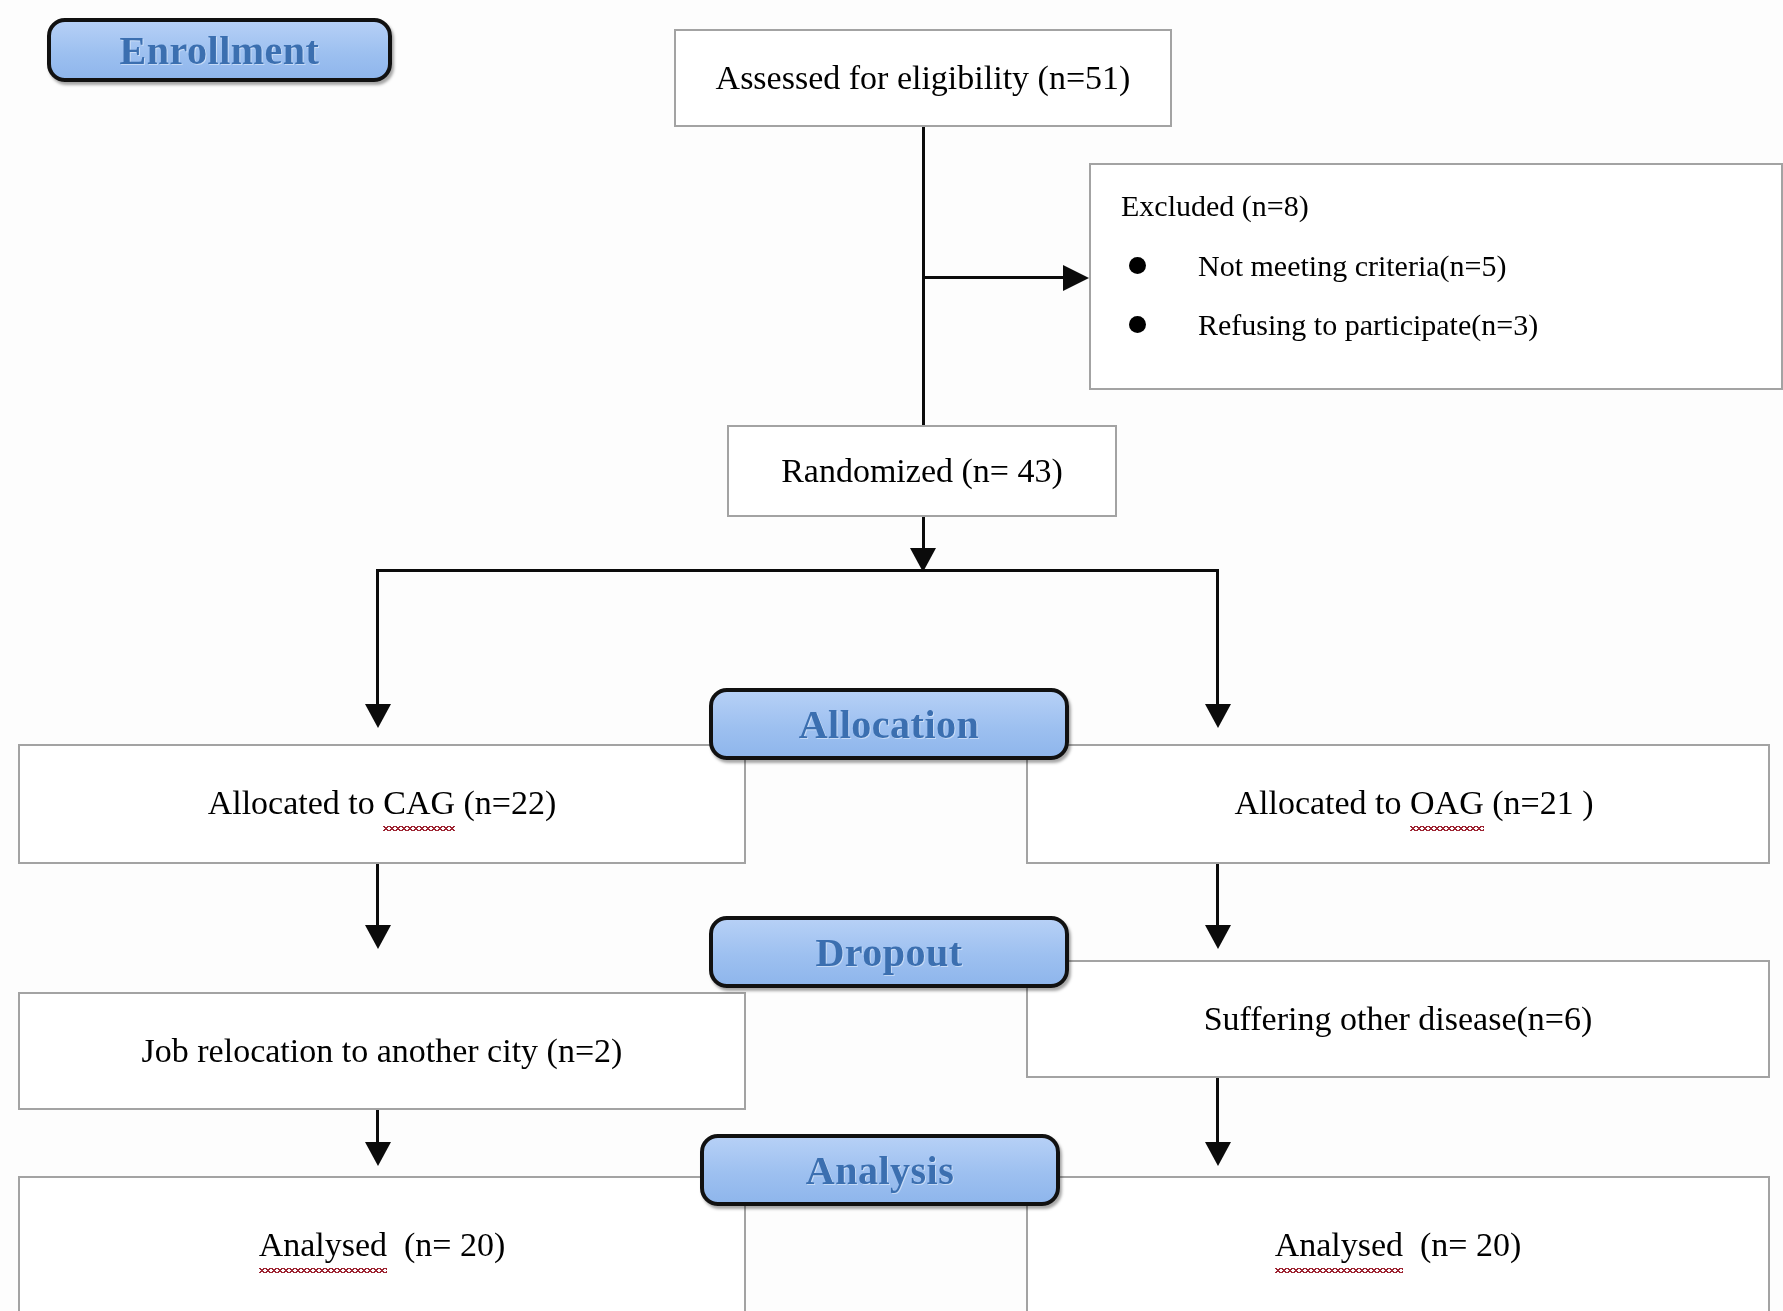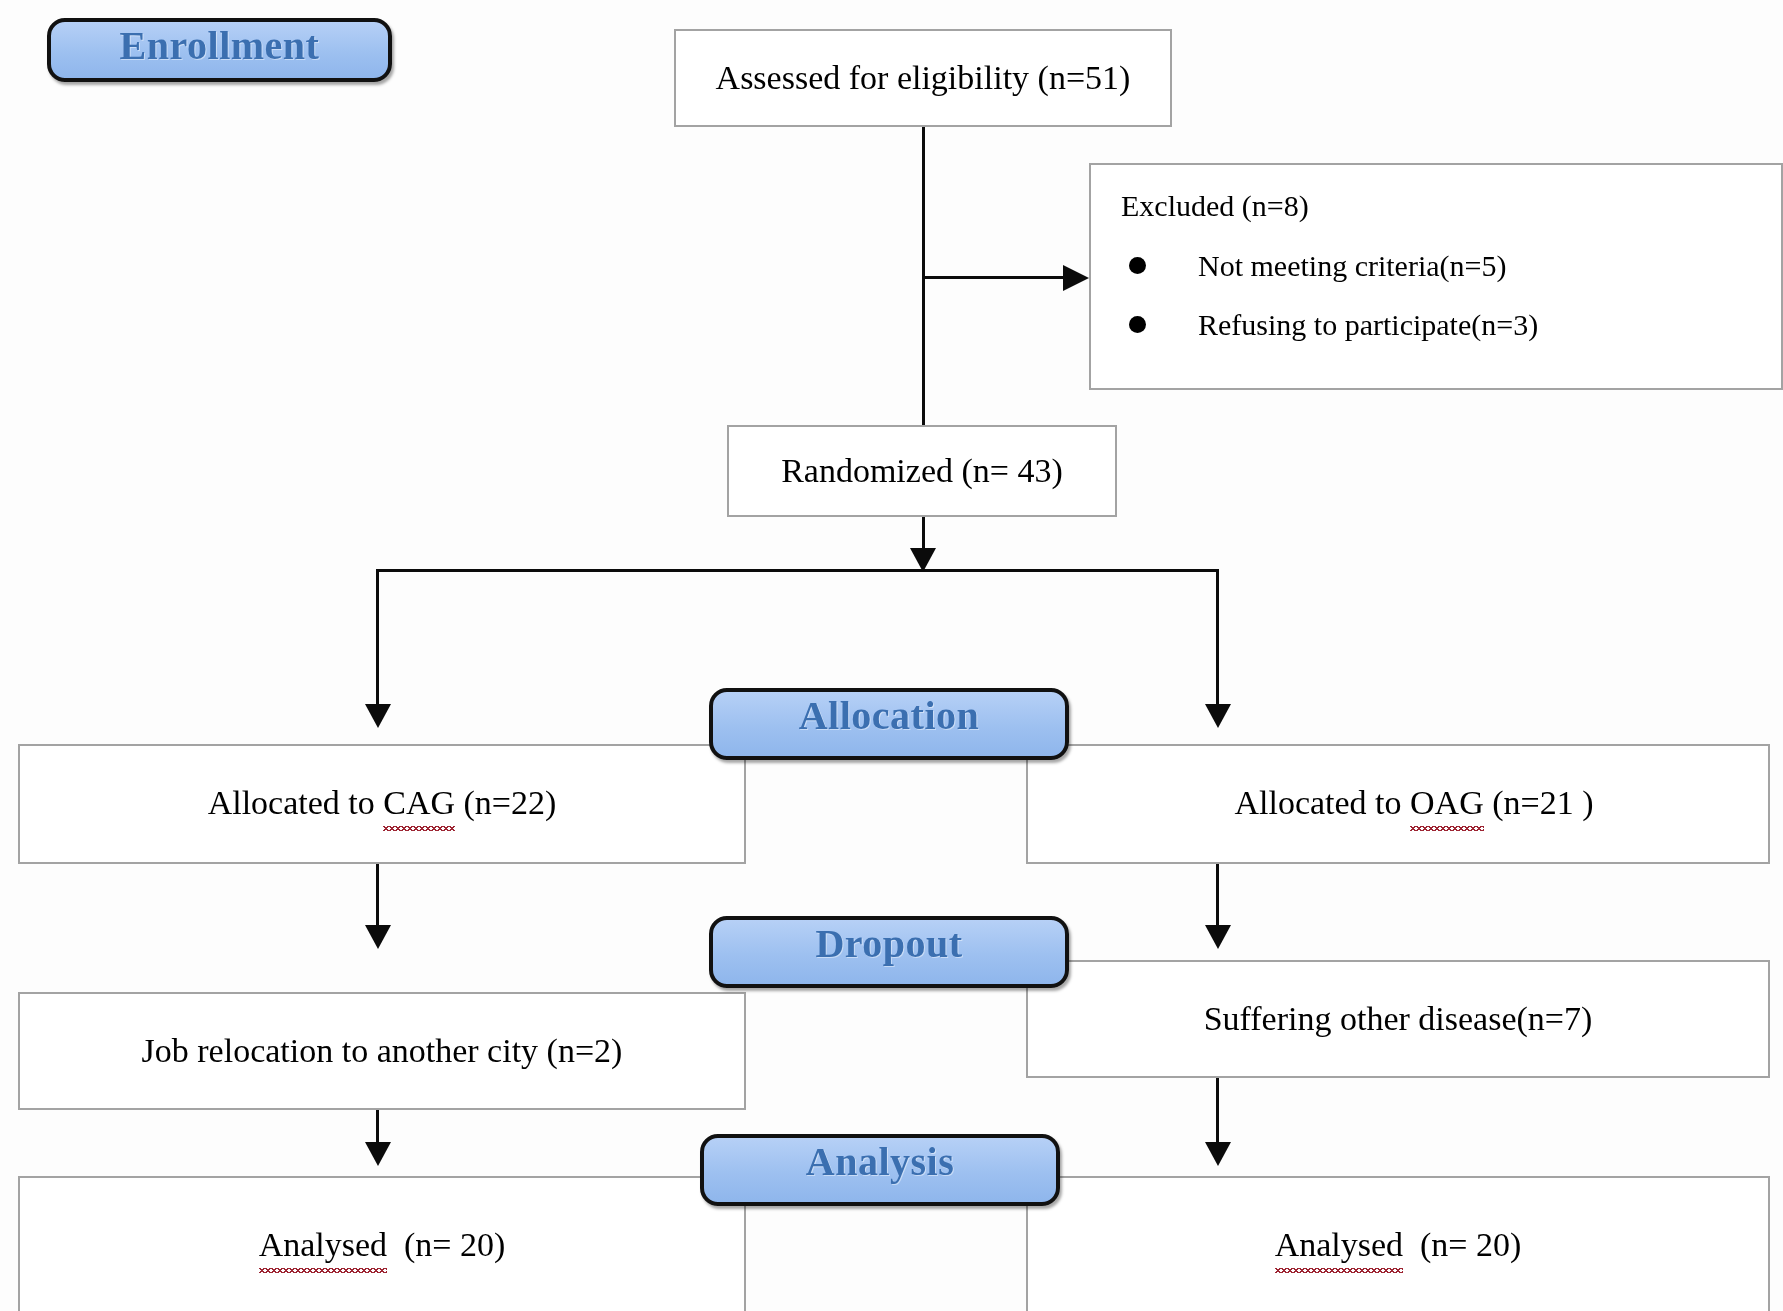--- a/index.html
+++ b/index.html
@@ -40,21 +40,21 @@
   }
 
   
   .badge {
     position: absolute;
     box-sizing: border-box;
     border: 4px solid #111111;
     border-radius: 18px;
     background: linear-gradient(180deg, #b6d0f6 0%, #9dc0f0 55%, #8fb6ec 100%);
     display: flex;
-    align-items: flex-start;
+    align-items: center;
     justify-content: center;
     color: #3b6fb0;
     font-weight: bold;
     font-size: 40px;
     letter-spacing: .5px;
     text-shadow: 1px 1px 0 rgba(255,255,255,.45);
     z-index: 40;
     box-shadow: 2px 3px 3px rgba(0,0,0,.35);
   }
 
@@ -207,21 +207,21 @@
     <span>
       <span>Allocated to </span><span class="squiggle">OAG</span><span> (n=21 )</span>
     </span>
   </div>
 
   <div class="fbox" style="left:18px; top:992px; width:728px; height:118px; z-index:10;">
     <span>Job relocation to another city (n=2)</span>
   </div>
 
   <div class="fbox" style="left:1026px; top:960px; width:744px; height:118px; z-index:10;">
-    <span>Suffering other disease(n=7)</span>
+    <span>Suffering other disease(n=6)</span>
   </div>
 
   <div class="fbox" style="left:18px; top:1176px; width:728px; height:140px; z-index:10;">
     <span>
       <span class="squiggle">Analysed</span><span style="white-space:pre;">  (n= 20)</span>
     </span>
   </div>
 
   <div class="fbox" style="left:1026px; top:1176px; width:744px; height:140px; z-index:10;">
     <span>

